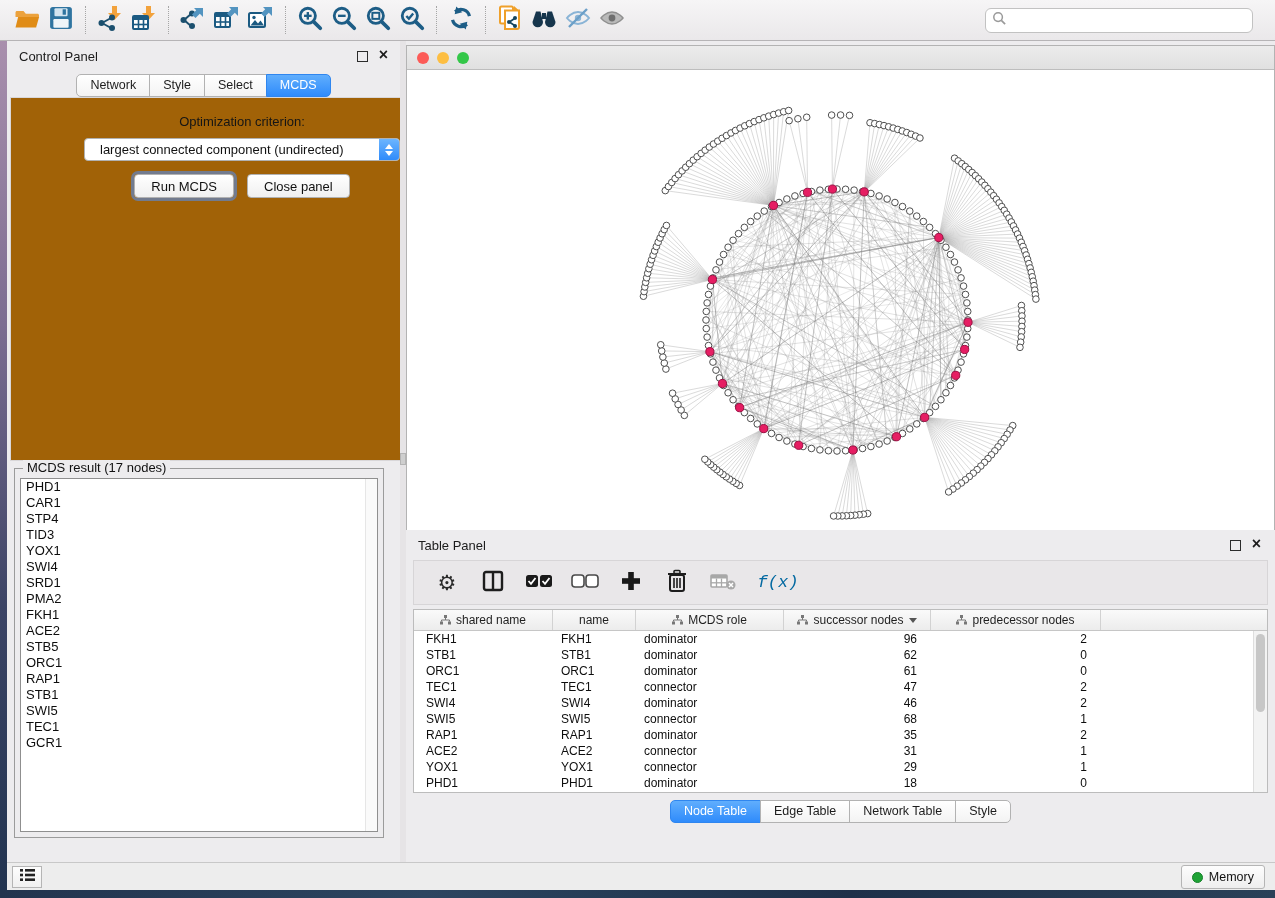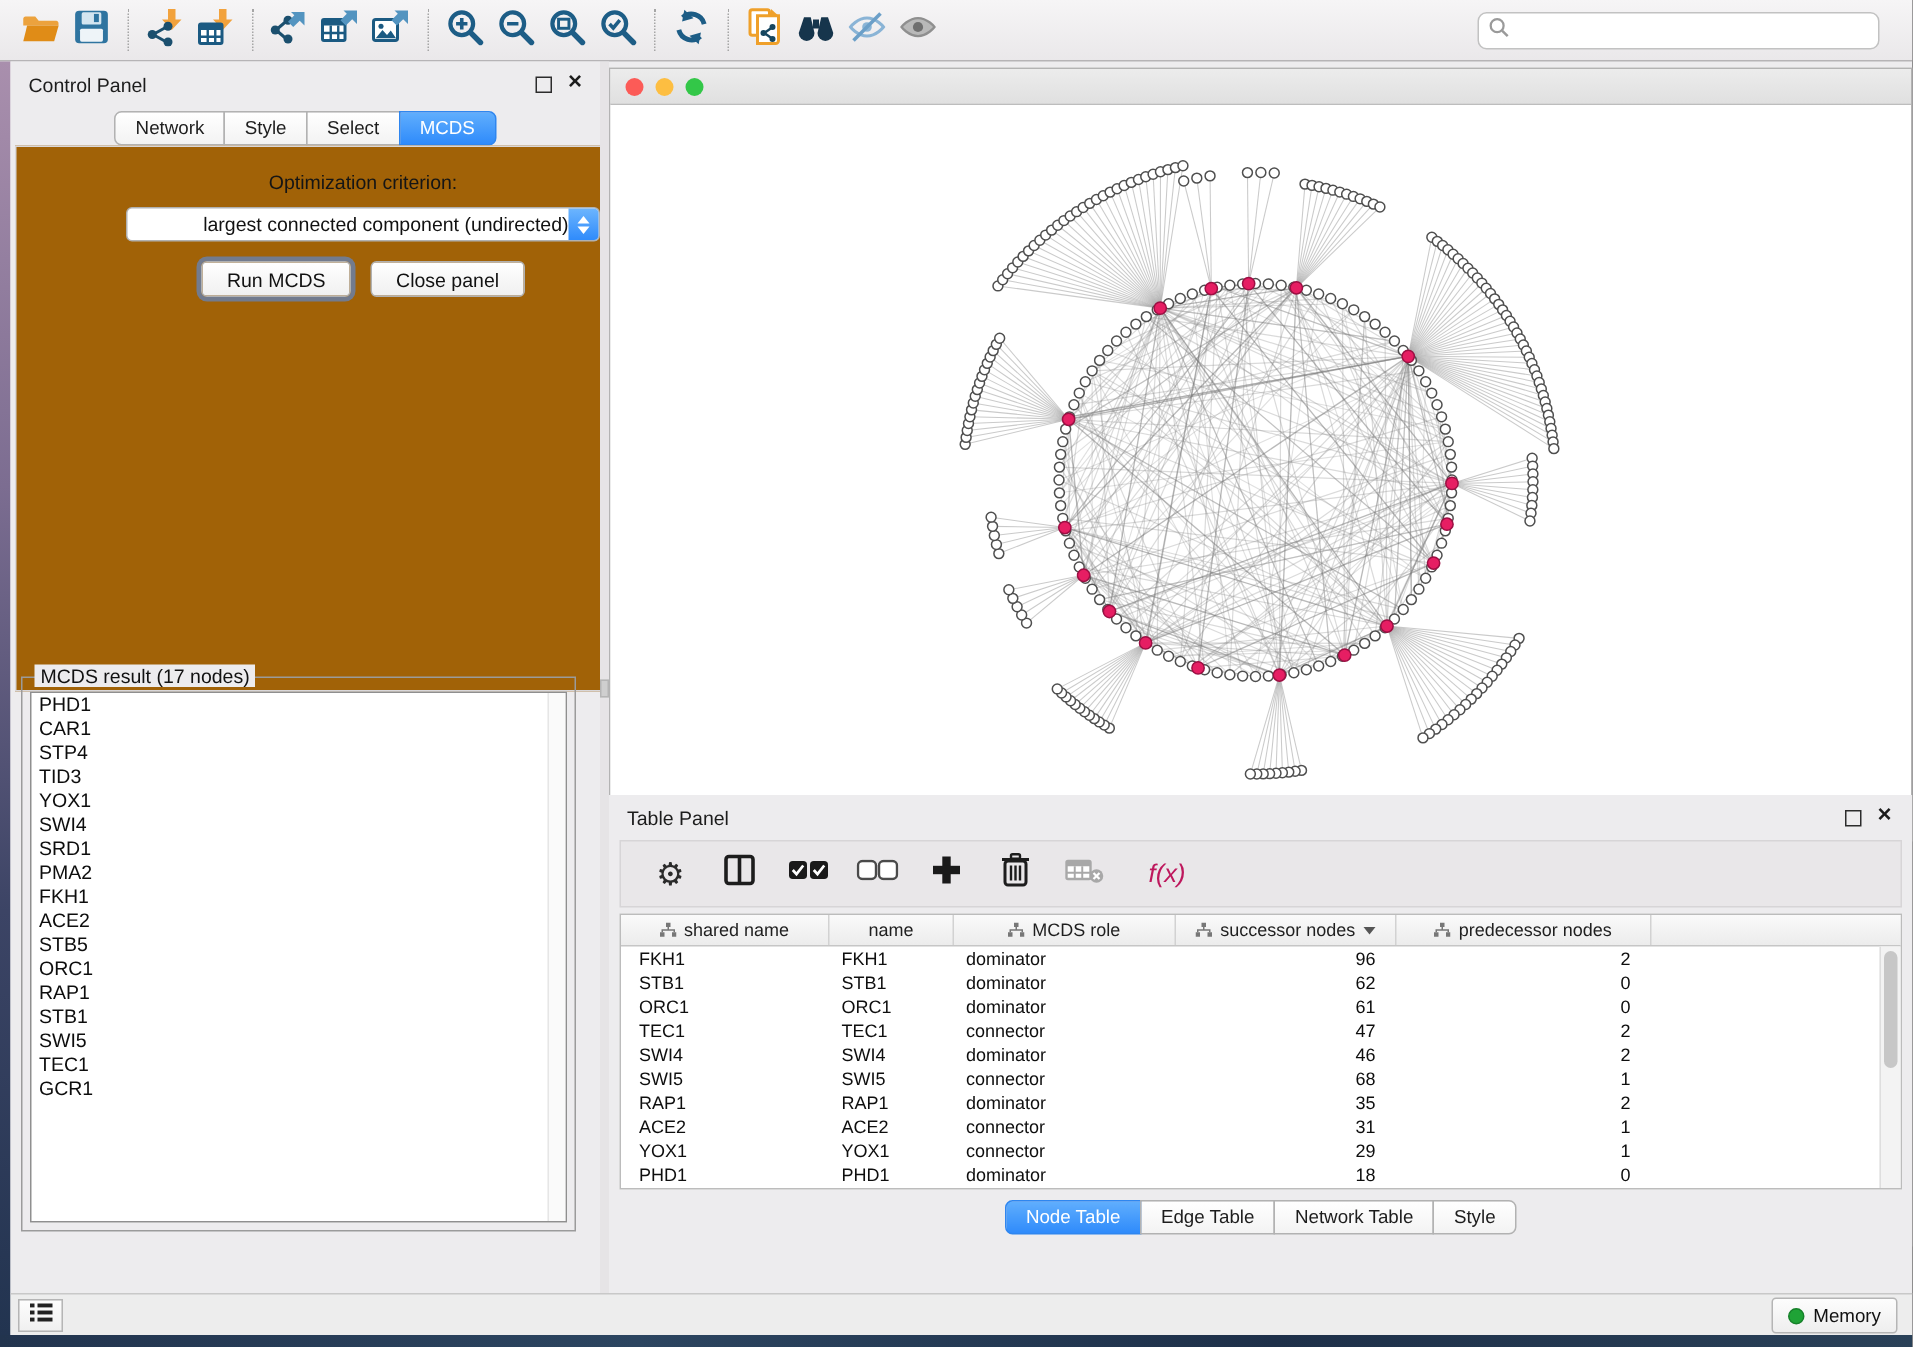--- a/index.html
+++ b/index.html
@@ -36,31 +36,31 @@
   .tab:first-child{border-radius:5px 0 0 5px;margin-left:0;}
   .tab:last-child{border-radius:0 5px 5px 0;}
   .tab.active{background:linear-gradient(#60aefd,#2f8bfb);border-color:#2f86ef;color:#fff;}
   .cp-tabs{position:absolute;left:0;top:33px;width:100%;text-align:center;}
 
   .cp-sub{position:absolute;left:3px;top:56px;width:464px;height:364px;background:#a16207;
     border:1px solid #d9d7d9;text-align:center;}
   .opt-label{margin-top:16px;font-size:13px;color:#151515;}
   .select-wrap{position:relative;margin:9px auto 0 auto;width:316px;height:23px;background:#fff;
     border:1px solid #b1b1b1;border-radius:4px;display:flex;align-items:center;}
-  .select-text{flex:1;font-size:13px;color:#111;text-align:right;padding-left:15px;white-space:nowrap;}
+  .select-text{flex:1;font-size:13px;color:#111;text-align:left;padding-left:15px;white-space:nowrap;}
   .select-cap{width:20px;height:21px;border-radius:0 3px 3px 0;background:linear-gradient(#6cb5fe,#2f8bfb);
     display:flex;flex-direction:column;align-items:center;justify-content:center;gap:2px;}
   .chev-up{width:0;height:0;border-left:4px solid transparent;border-right:4px solid transparent;border-bottom:5px solid #fff;}
   .chev-dn{width:0;height:0;border-left:4px solid transparent;border-right:4px solid transparent;border-top:5px solid #fff;}
   .btn-row{margin-top:13px;display:flex;justify-content:center;gap:13px;}
   .mac-btn{height:24px;padding:0 16px;font-size:13px;color:#111;background:linear-gradient(#ffffff,#f0f0f0);
     border:1px solid #b1b1b1;border-radius:4px;}
   .focus-ring{box-shadow:0 0 0 3px rgba(77,144,254,.55);}
 
-  .result-group{position:absolute;left:7px;top:410px;width:370px;height:370px;border:1px solid #9b9b9b;}
+  .result-group{position:absolute;left:7px;top:427px;width:370px;height:370px;border:1px solid #9b9b9b;}
   .result-legend{position:absolute;top:-9px;left:8px;background:#edecee;padding:0 4px;font-size:13px;color:#111;}
   .result-list{position:absolute;left:5px;top:9px;right:5px;bottom:5px;background:#fff;border:1px solid #8f8f8f;overflow:hidden;}
   .mcds-item{font-size:13px;line-height:16px;padding-left:5px;color:#0d0d0d;}
   .result-scroll{position:absolute;right:0;top:0;bottom:0;width:12px;background:#fafafa;border-left:1px solid #e6e6e6;}
 
   .v-divider{position:absolute;left:400px;top:41px;width:6px;height:821px;background:#e6e4e6;}
   .v-divider .grab{position:absolute;left:0px;top:412px;width:6px;height:12px;background:#cfcfcf;border:1px solid #b5b5b5;}
 
   
   .network-window{position:absolute;left:406px;top:45px;width:869px;height:516px;border:1px solid #b3b3b3;background:#fff;}
@@ -69,21 +69,21 @@
   .light{width:12px;height:12px;border-radius:50%;}
   .net-title{position:absolute;left:0;right:0;top:4px;text-align:center;font-size:12.5px;color:#2b2b2b;}
   .net-canvas{position:absolute;left:0;top:24px;width:867px;height:490px;background:#fff;}
 
   
   .table-panel{position:absolute;left:406px;top:530px;width:869px;height:301px;background:#edecee;}
   .tp-float{right:34px;} .tp-close{right:14px;}
   .tp-toolbar{position:absolute;left:7px;top:30px;width:855px;height:45px;background:#e9e7e9;
     border:1px solid #d7d5d7;display:flex;align-items:center;gap:20px;padding-left:20px;}
   .tp-ico{display:flex;align-items:center;justify-content:center;width:26px;height:26px;}
-  .fx-label{font-family:Liberation Sans, sans-serif;font-style:italic;font-size:17px;color:#be185d;}
+  .fx-label{font-family:Liberation Mono, monospace;font-style:italic;font-size:17px;color:#0369a1;}
 
   .table-wrap{position:absolute;left:7px;top:79px;width:855px;height:184px;background:#fff;border:1px solid #bcbcbc;}
   .thead{display:flex;height:21px;background:linear-gradient(#fafafa,#ececec);border-bottom:1px solid #c6c6c6;}
   .th{display:flex;align-items:center;justify-content:center;gap:5px;font-size:12px;color:#1f1f1f;
     border-right:1px solid #d2d2d2;overflow:hidden;white-space:nowrap;}
   .tbody{position:absolute;left:0;top:21px;right:14px;bottom:0;overflow:hidden;}
   .trow{display:flex;height:16px;}
   .td{font-size:12px;color:#0e0e0e;line-height:16px;overflow:hidden;white-space:nowrap;}
   .td.num{text-align:right;}
   .tscroll{position:absolute;right:0;top:21px;bottom:0;width:14px;background:#f3f3f3;border-left:1px solid #dedede;}

